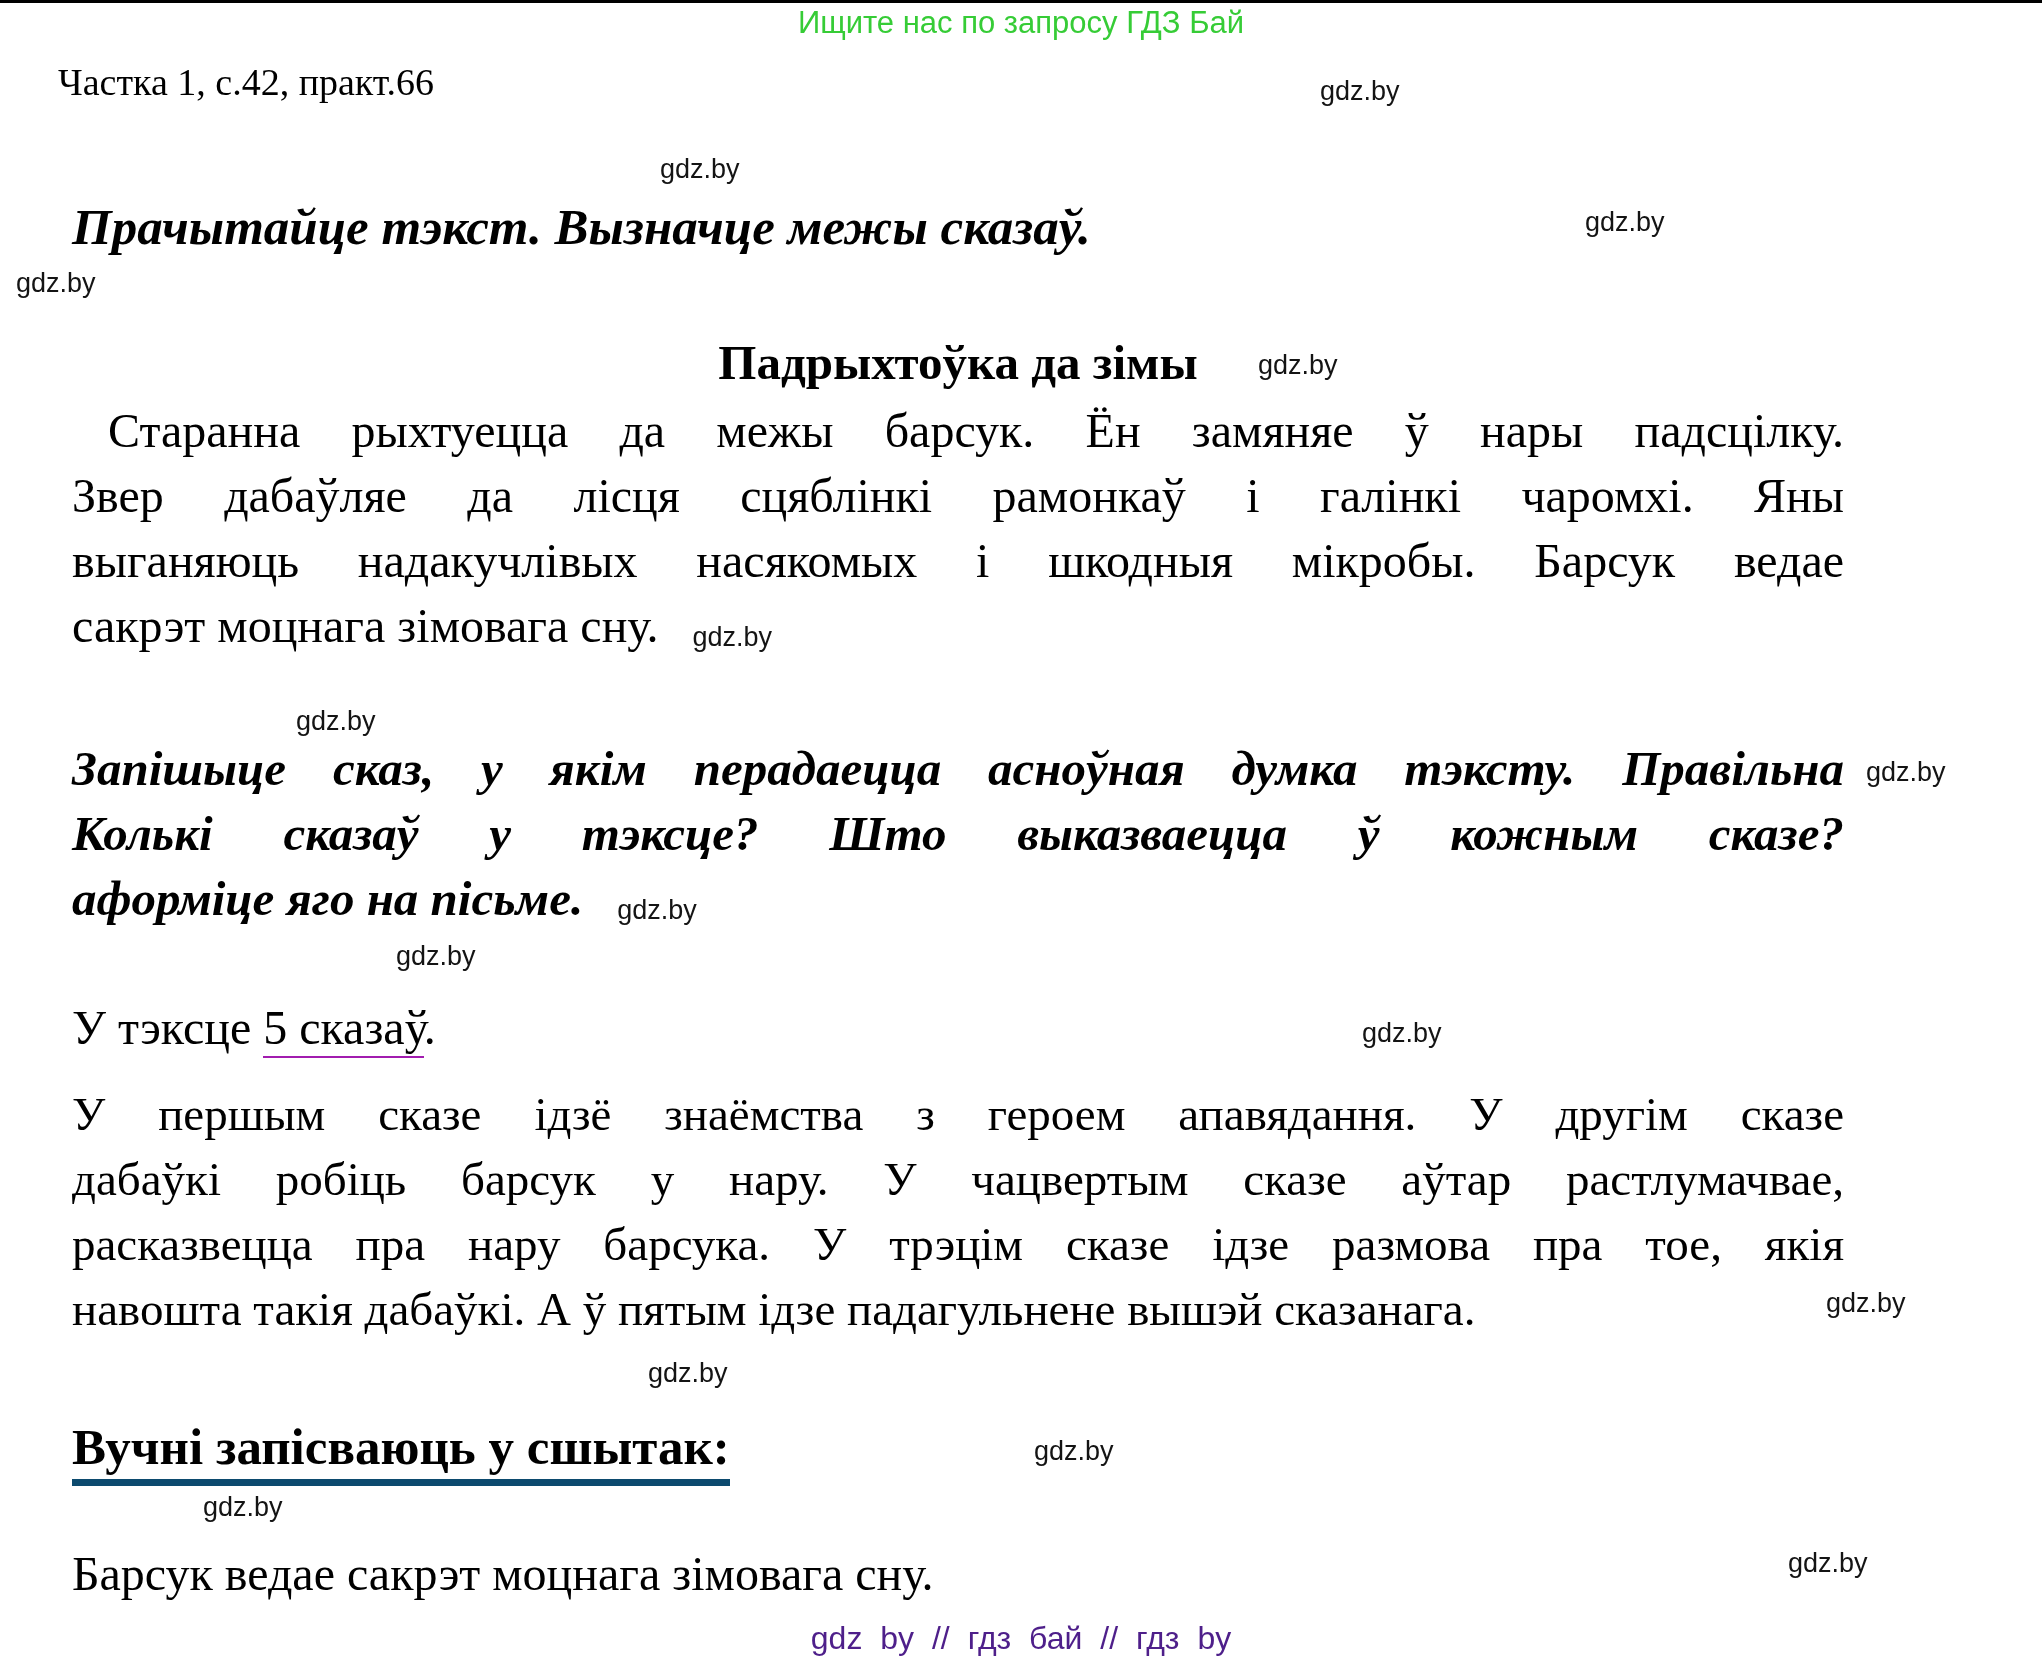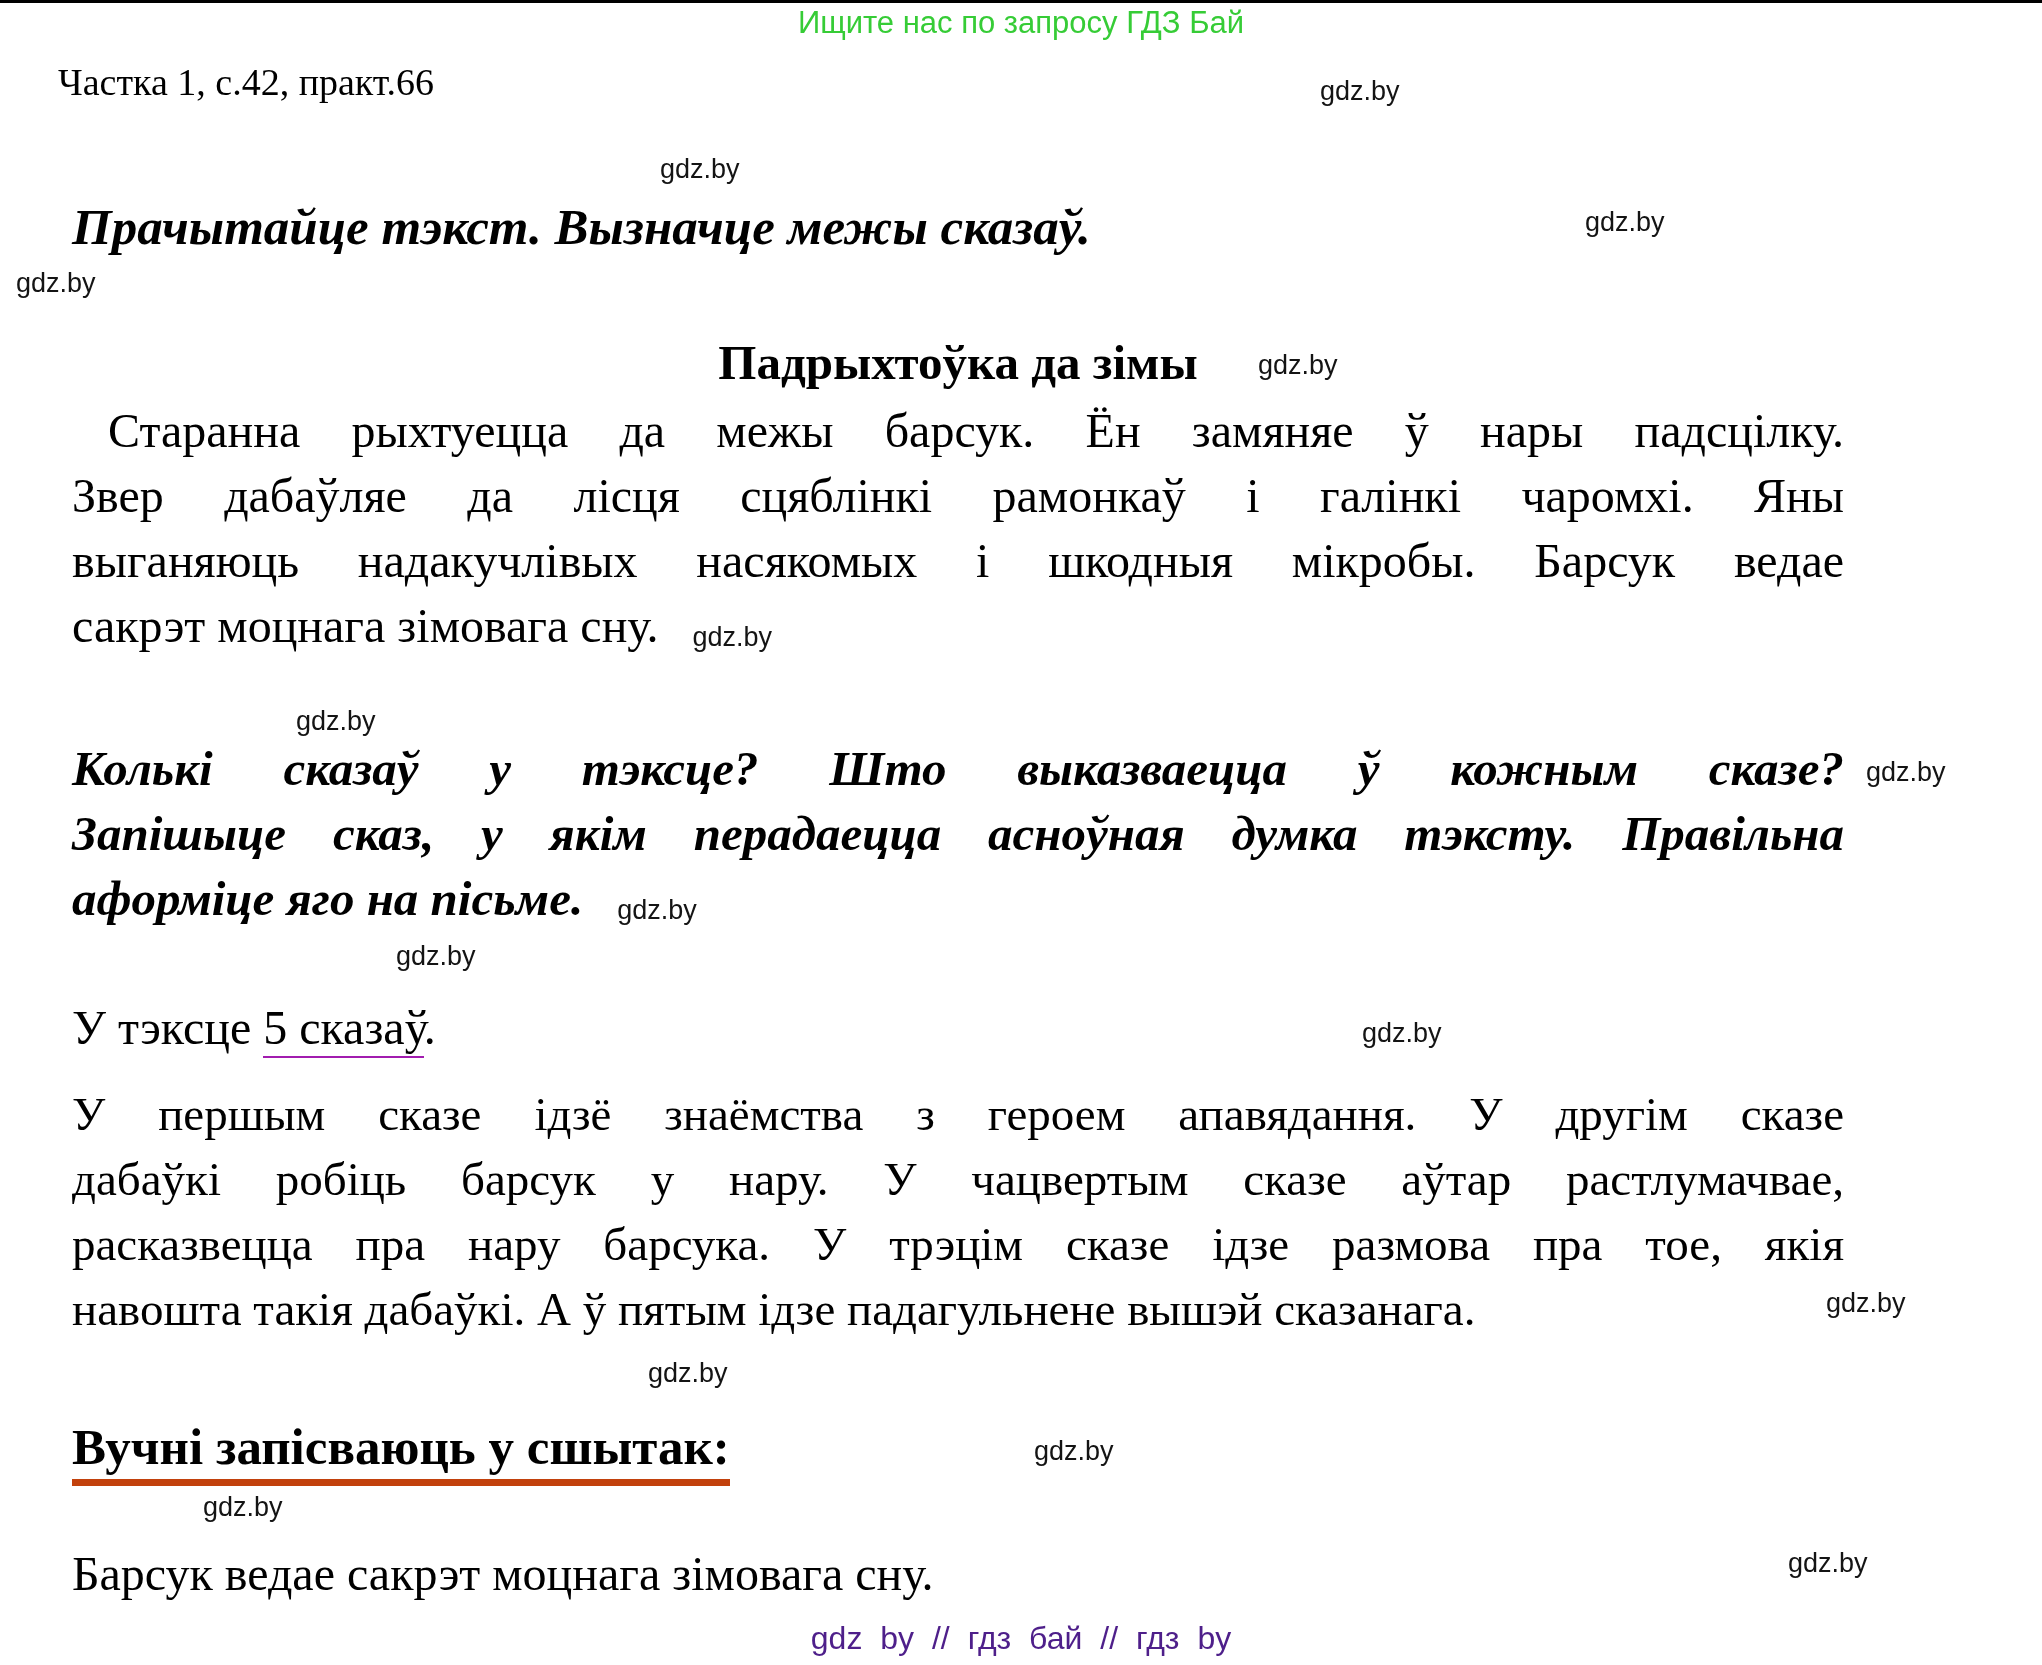--- a/index.html
+++ b/index.html
@@ -48,21 +48,21 @@
     font-size: 48px;
   }
   .answer {
     position: absolute; top: 1082px; left: 72px; width: 1772px;
     font-size: 47px; line-height: 65px;
   }
   .notebook-heading {
     position: absolute; top: 1418px; left: 72px; margin: 0;
     font-size: 51px; font-weight: bold;
   }
-  .notebook-heading .hl { border-bottom: 7px solid #c2410c; padding-bottom: 4px; }
+  .notebook-heading .hl { border-bottom: 7px solid #0c4a6e; padding-bottom: 4px; }
   .sentence {
     position: absolute; top: 1546px; left: 72px;
     font-size: 48px;
   }
   .footer {
     position: absolute; top: 1620px; left: 0; width: 100%;
     text-align: center;
     font-family: "Liberation Sans", sans-serif;
     font-size: 32px; color: #4e1f8a; word-spacing: 9px;
   }
@@ -116,22 +116,22 @@
   <div class="story">
     <div class="jline indent">Старанна рыхтуецца да межы барсук. Ён замяняе ў нары падсцілку.</div>
     <div class="jline">Звер дабаўляе да лісця сцяблінкі рамонкаў і галінкі чаромхі. Яны</div>
     <div class="jline">выганяюць надакучлівых насякомых і шкодныя мікробы. Барсук ведае</div>
     <div class="lline"><span>сакрэт моцнага зімовага сну.</span><span class="wm inline">gdz.by</span></div>
   </div>
 
   <div class="wm abs wm7">gdz.by</div>
 
   <div class="questions">
+    <div class="jline">Запішыце сказ, у якім перадаецца асноўная думка тэксту. Правільна</div>
     <div class="jline">Колькі сказаў у тэксце? Што выказваецца ў кожным сказе?</div>
-    <div class="jline">Запішыце сказ, у якім перадаецца асноўная думка тэксту. Правільна</div>
     <div class="lline"><span>аформіце яго на пісьме.</span><span class="wm inline">gdz.by</span></div>
   </div>
 
   <div class="wm abs wm8">gdz.by</div>
   <div class="wm abs wm10">gdz.by</div>
 
   <div class="answer-count">
     <span>У тэксце </span><span class="uline">5 сказаў</span><span>.</span>
   </div>
 

